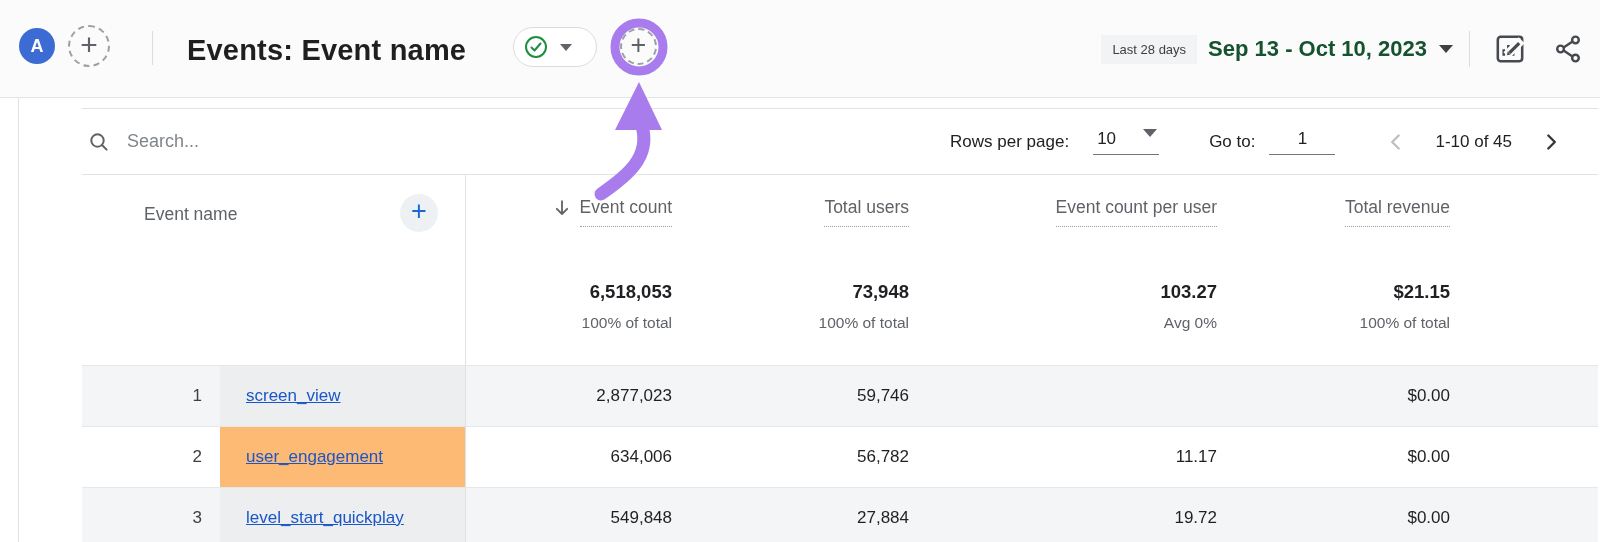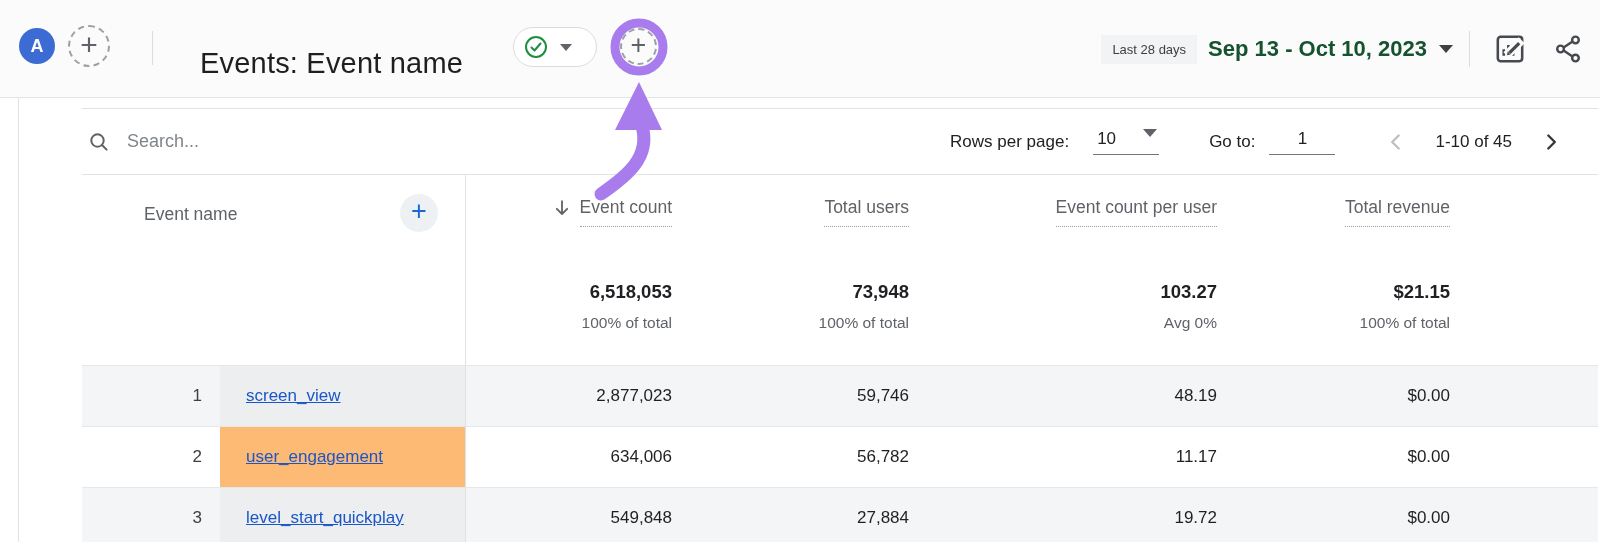--- a/index.html
+++ b/index.html
@@ -86,21 +86,21 @@
 <body>
 
 <div class="page">
 
   <header class="topbar">
     <div class="avatar">A</div>
     <button class="dashed-btn comparison-add">
       <span class="plus-glyph">+</span>
     </button>
     <div class="tb-divider"></div>
-    <h1 class="report-title" style="margin:17px;font-weight:400;">Events: Event name</h1>
+    <h1 class="report-title" style="margin:4px;font-weight:700;">Events: Event name</h1>
     <div class="check-pill">
       <svg width="26" height="26" viewBox="0 0 26 26">
         <circle cx="13" cy="13" r="10" fill="none" stroke="#1e8e3e" stroke-width="2"></circle>
         <path d="M8.5 13.5 l3 3 l6 -7" fill="none" stroke="#1e8e3e" stroke-width="2" stroke-linecap="round" stroke-linejoin="round"></path>
       </svg>
       <span class="caret-down"></span>
     </div>
     <button class="dashed-btn metric-add">
       <span class="plus-glyph">+</span>
     </button>
@@ -209,21 +209,20 @@
 
     <div class="rows">
 
       <div class="row odd">
         <div class="idx">1</div>
         <div class="namecell">
           <a class="event-link">screen_view</a>
         </div>
         <div class="cell colpos-1">2,877,023</div>
         <div class="cell colpos-2">59,746</div>
-        <div class="cell colpos-3">48.19</div>
         <div class="cell colpos-4">$0.00</div>
       </div>
 
       <div class="row">
         <div class="idx">2</div>
         <div class="namecell">
           <a class="event-link">user_engagement</a>
         </div>
         <div class="cell colpos-1">634,006</div>
         <div class="cell colpos-2">56,782</div>

